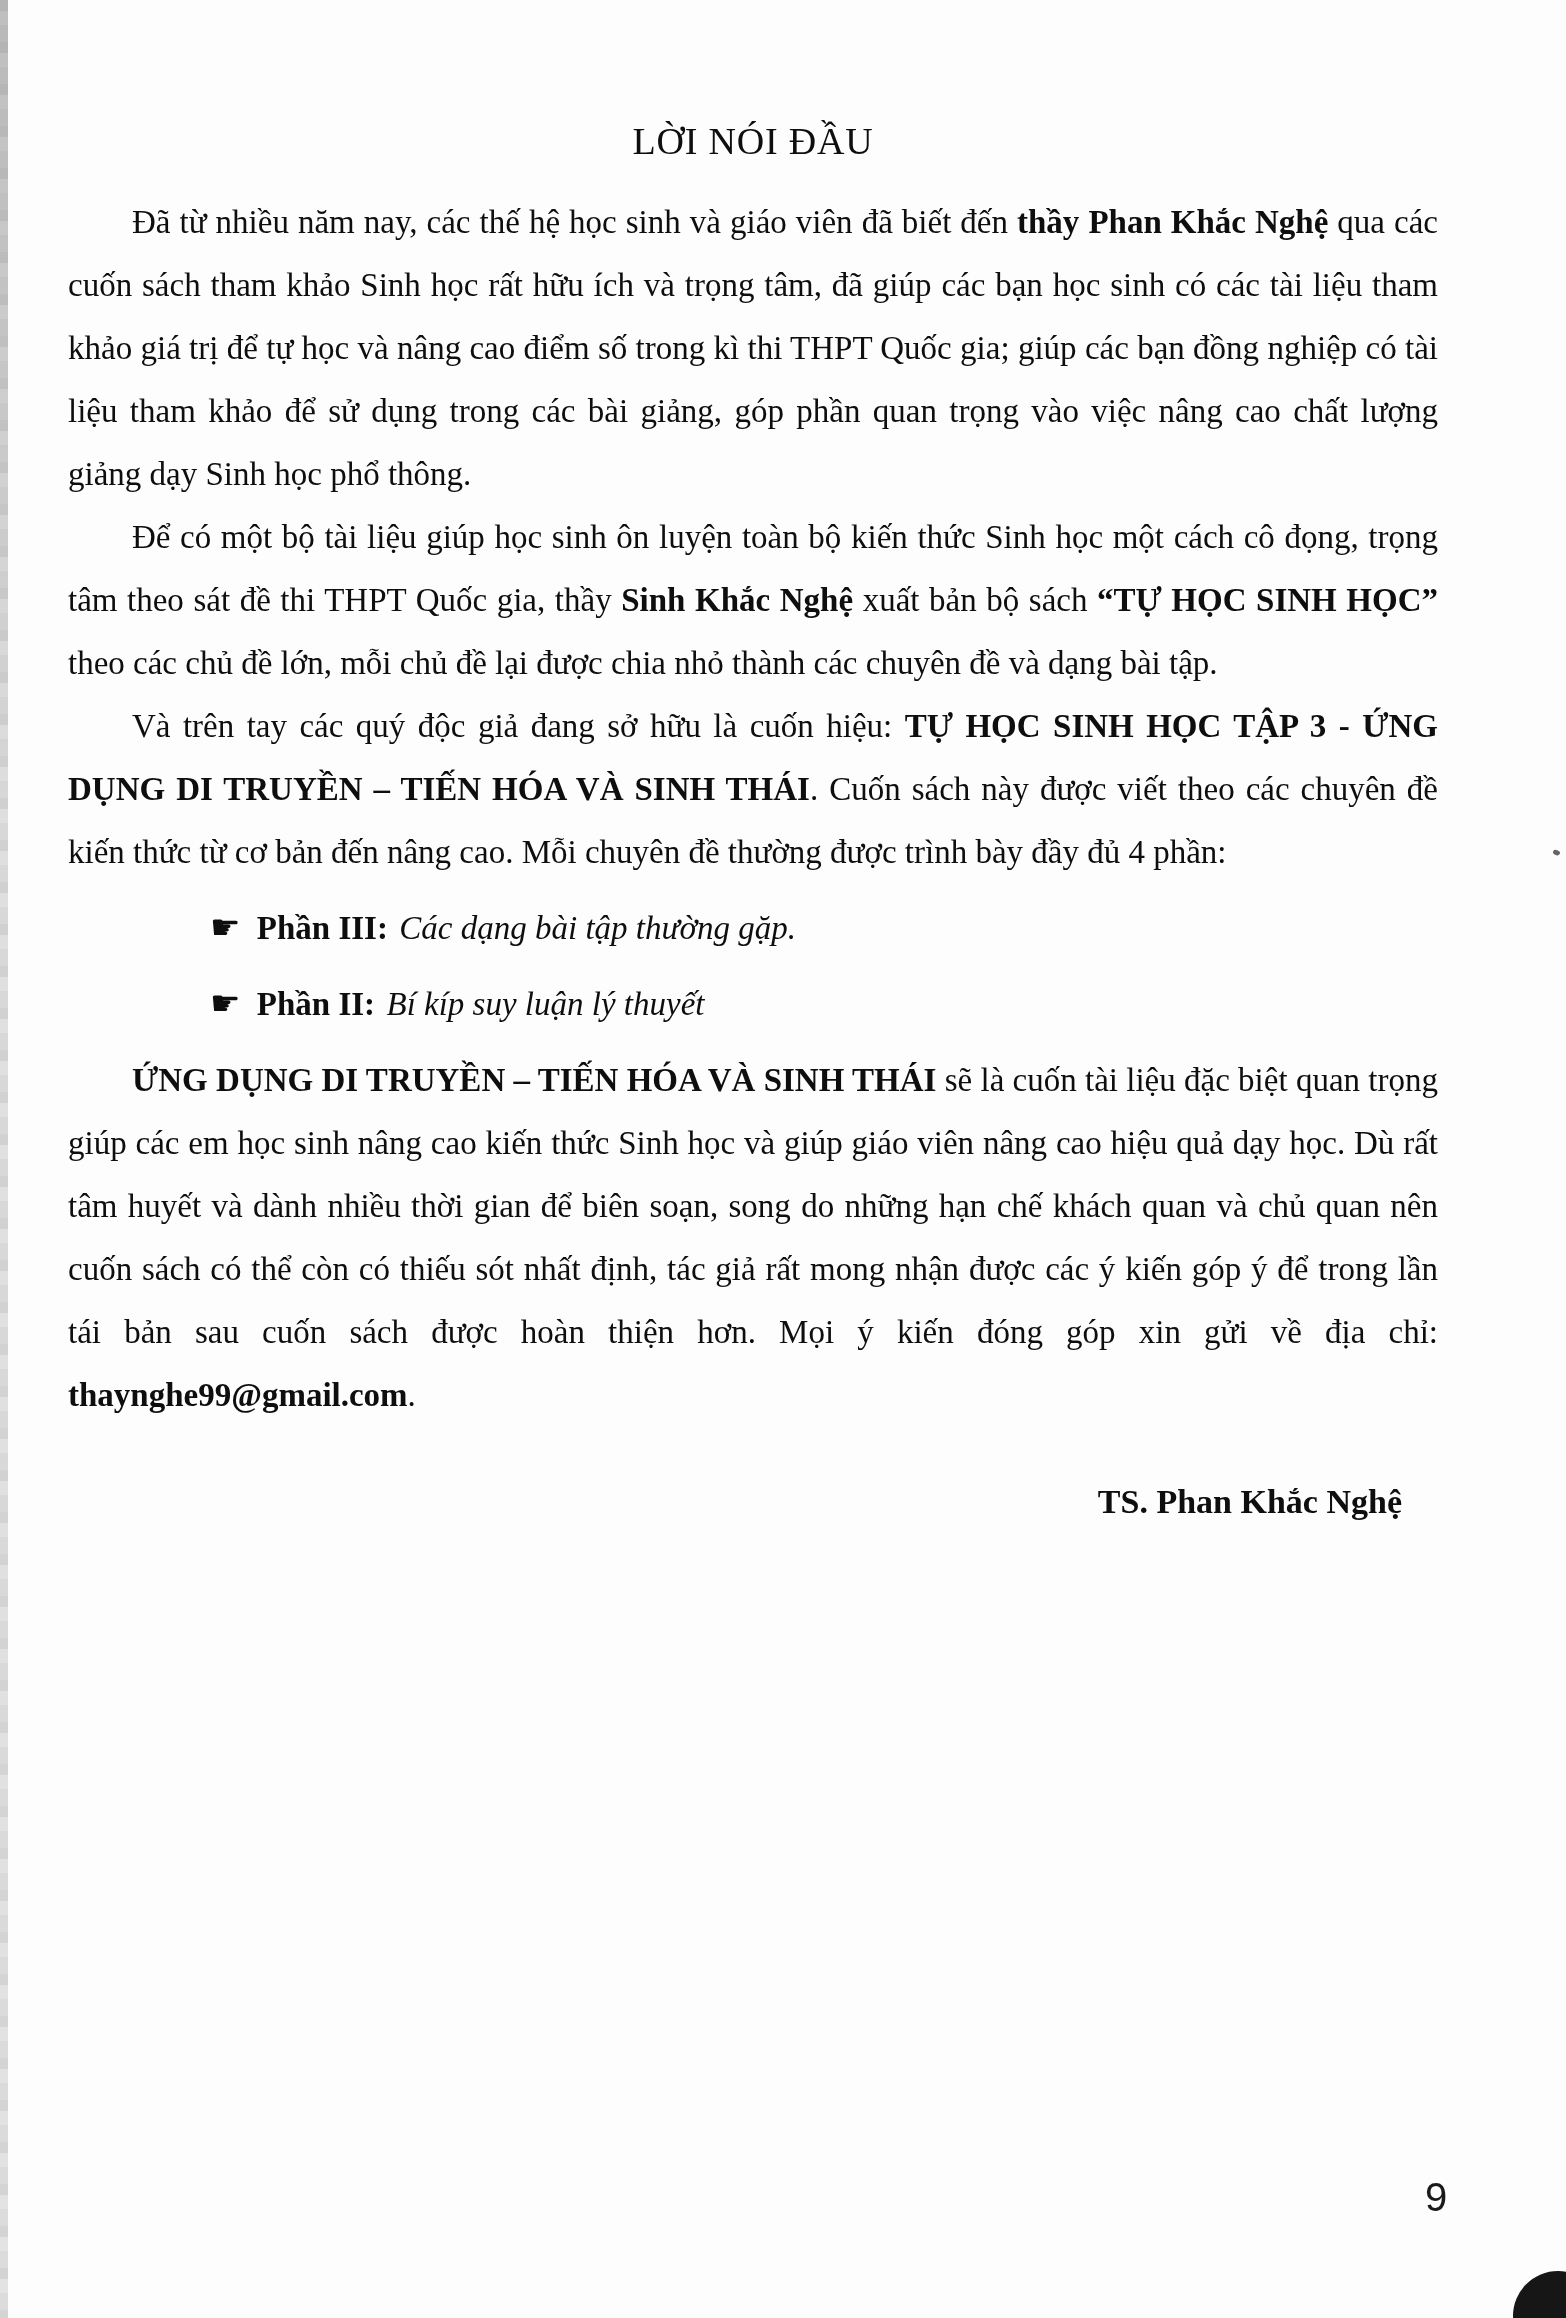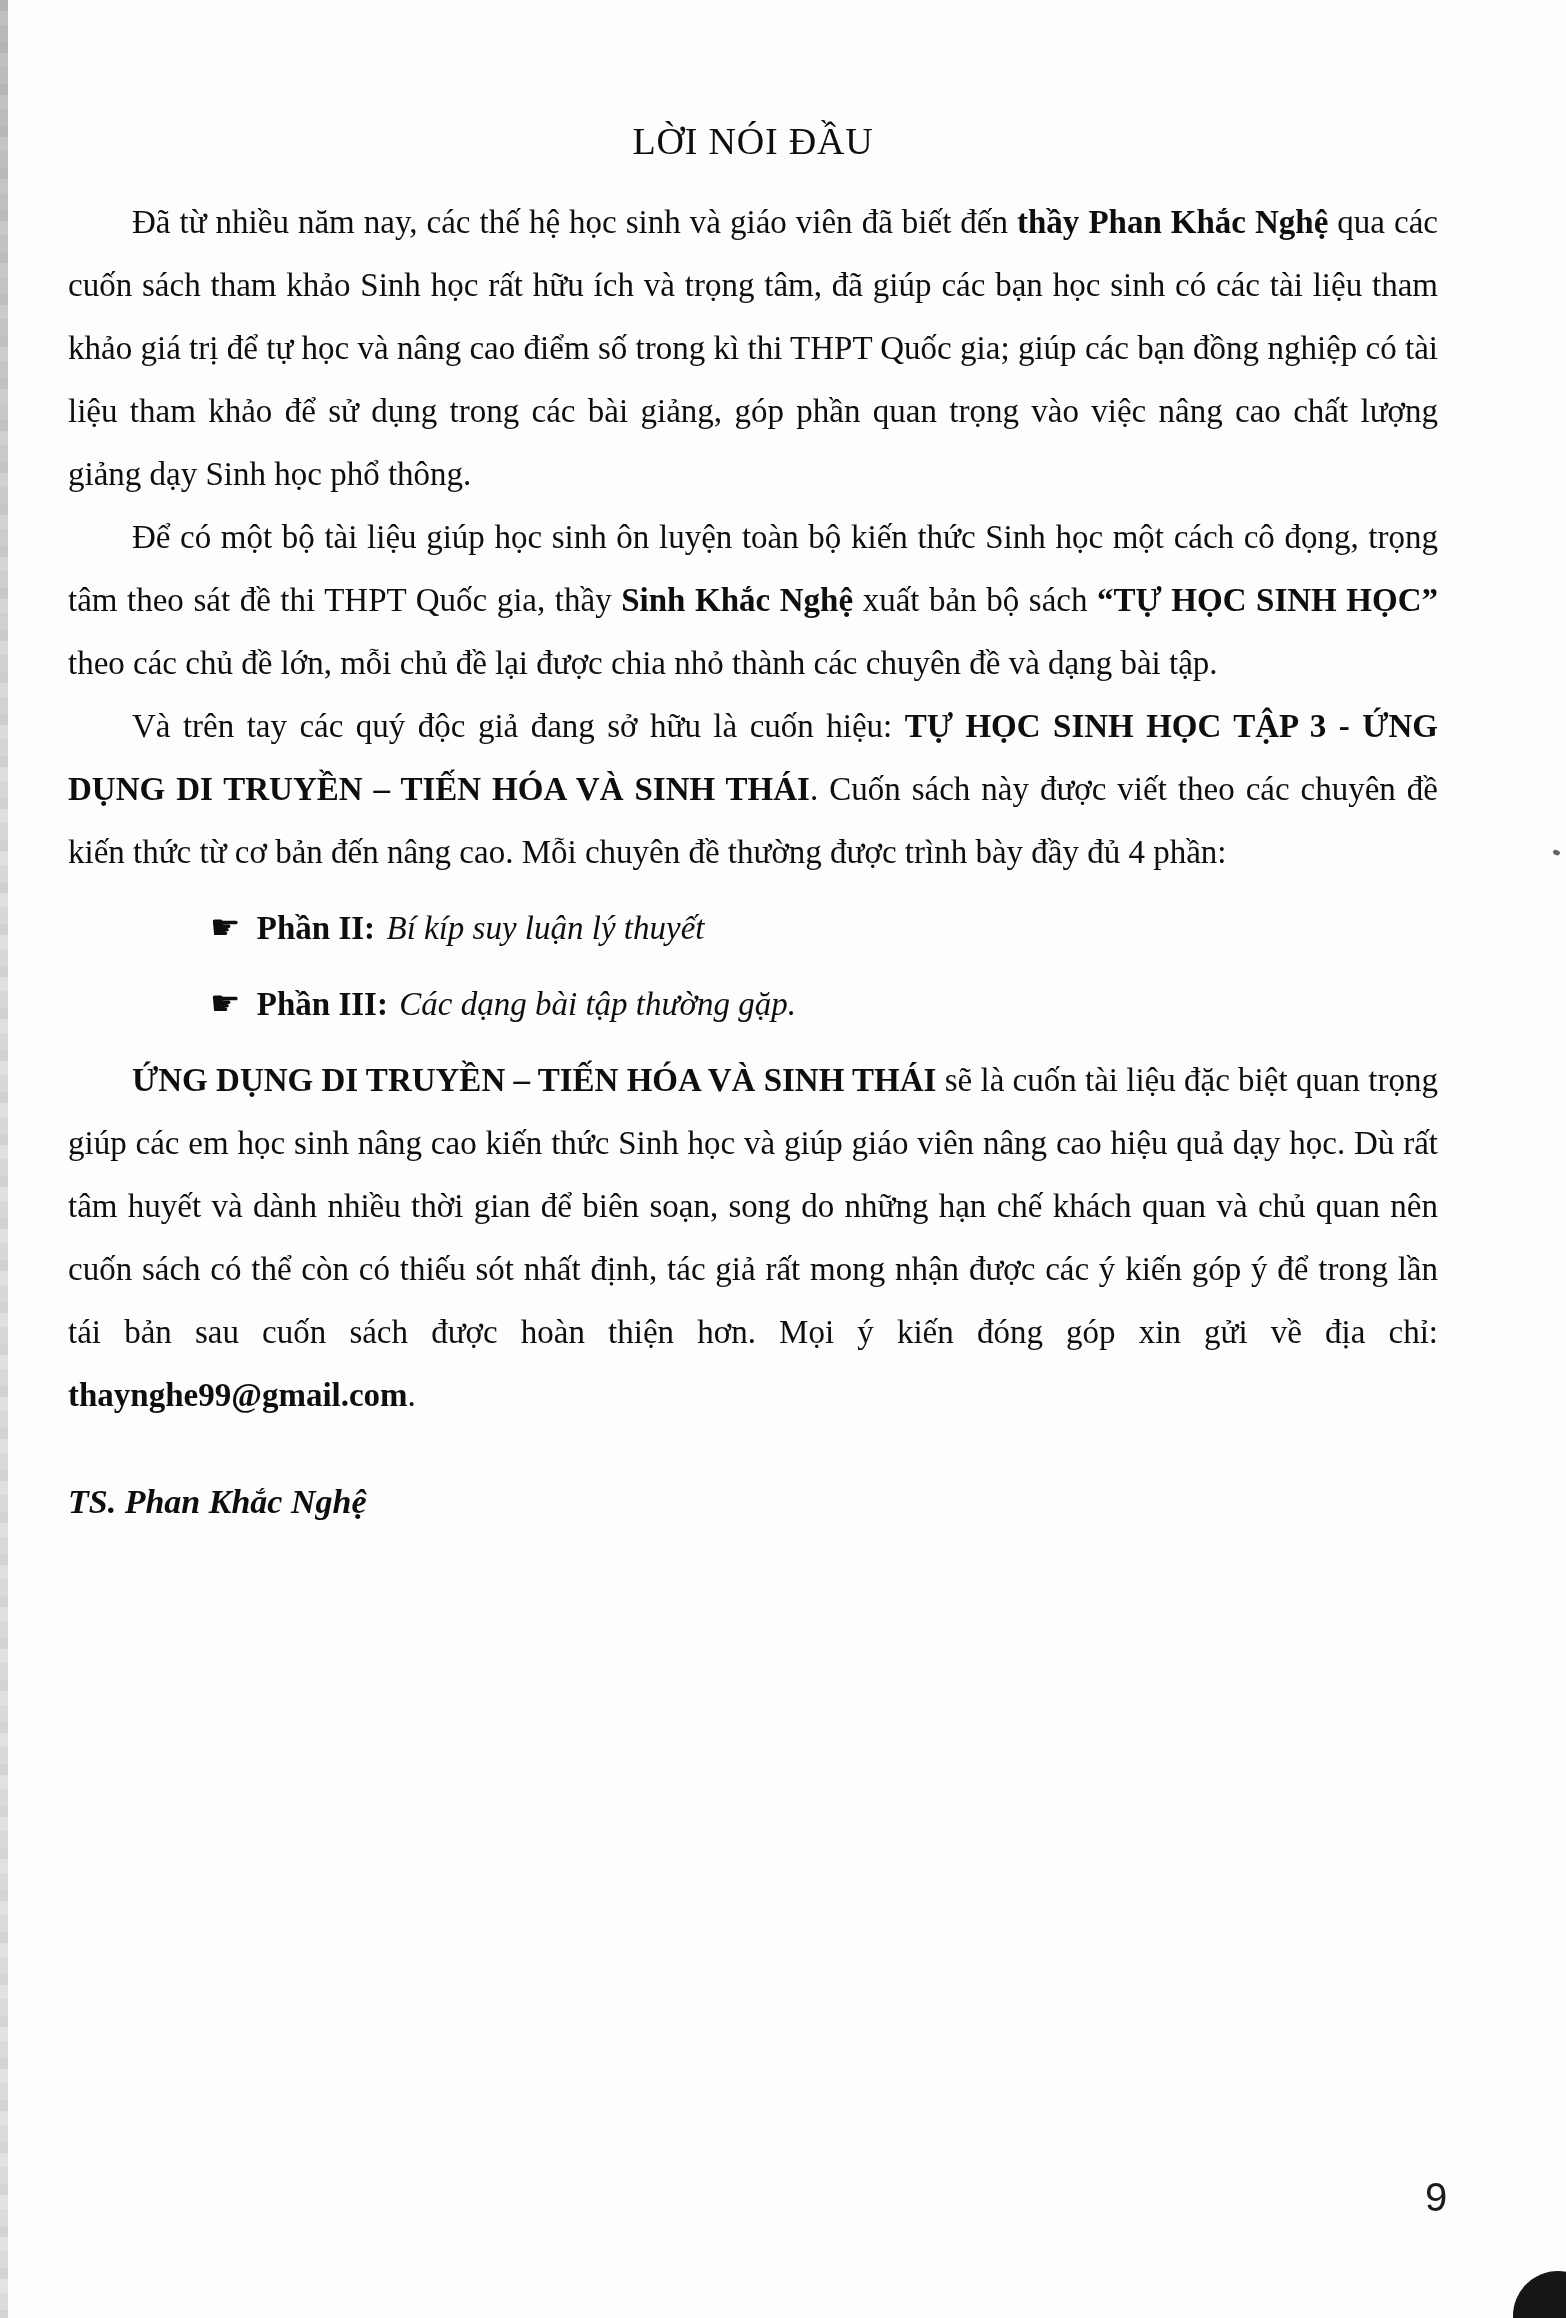--- a/index.html
+++ b/index.html
@@ -47,22 +47,22 @@
   .li{
     padding-left:142px;font-size:33px;line-height:63px;margin:12.2px 0;
   }
   .bullet{
     font-family:"DejaVu Sans", sans-serif;
     font-size:34px;margin-right:16.3px;
   }
   .li-label{font-weight:bold;margin-right:11.4px;}
   .li-desc{font-style:italic;}
   .signature{
-    margin-top:50px;text-align:left;padding-right:36px;
-    font-weight:bold;font-size:34px;line-height:49px;font-style:italic;
+    margin-top:50px;text-align:right;padding-right:36px;
+    font-weight:bold;font-size:34px;line-height:49px;
   }
   .pageno{
     position:absolute;left:1425px;top:2175px;
     font-family:"Liberation Sans", sans-serif;
     font-size:40px;color:#1a1a1a;
   }
 </style>
 </head>
 <body>
 
@@ -73,24 +73,24 @@
 <div class="content">
   <h1 class="title">LỜI NÓI ĐẦU</h1>
 
 
   <p class="body-par indent"><span>Đã từ nhiều năm nay, các thế hệ học sinh và giáo viên đã biết đến </span><span class="b">thầy Phan Khắc Nghệ</span><span> qua các cuốn sách tham khảo Sinh học rất hữu ích và trọng tâm, đã giúp các bạn học sinh có các tài liệu tham khảo giá trị để tự học và nâng cao điểm số trong kì thi THPT Quốc gia; giúp các bạn đồng nghiệp có tài liệu tham khảo để sử dụng trong các bài giảng, góp phần quan trọng vào việc nâng cao chất lượng giảng dạy Sinh học phổ thông.</span></p>
   <p class="body-par indent"><span>Để có một bộ tài liệu giúp học sinh ôn luyện toàn bộ kiến thức Sinh học một cách cô đọng, trọng tâm theo sát đề thi THPT Quốc gia, thầy </span><span class="b">Sinh Khắc Nghệ</span><span> xuất bản bộ sách </span><span class="b">“TỰ HỌC SINH HỌC”</span><span> theo các chủ đề lớn, mỗi chủ đề lại được chia nhỏ thành các chuyên đề và dạng bài tập.</span></p>
   <p class="body-par indent"><span>Và trên tay các quý độc giả đang sở hữu là cuốn hiệu: </span><span class="b">TỰ HỌC SINH HỌC TẬP 3 - ỨNG DỤNG DI TRUYỀN – TIẾN HÓA VÀ SINH THÁI</span><span>. Cuốn sách này được viết theo các chuyên đề kiến thức từ cơ bản đến nâng cao. Mỗi chuyên đề thường được trình bày đầy đủ 4 phần:</span></p>
 
   <div class="parts-list">
     <div class="li">
-      <span class="bullet">☛</span><span class="li-label">Phần II:</span><span class="li-desc">Bí kíp suy luận lý thuyết</span>
+      <span class="bullet">☛</span><span class="li-label">Phần III:</span><span class="li-desc">Các dạng bài tập thường gặp.</span>
     </div>
     <div class="li">
-      <span class="bullet">☛</span><span class="li-label">Phần III:</span><span class="li-desc">Các dạng bài tập thường gặp.</span>
+      <span class="bullet">☛</span><span class="li-label">Phần II:</span><span class="li-desc">Bí kíp suy luận lý thuyết</span>
     </div>
   </div>
 
   <p class="body-par indent"><span class="b">ỨNG DỤNG DI TRUYỀN – TIẾN HÓA VÀ SINH THÁI</span><span> sẽ là cuốn tài liệu đặc biệt quan trọng giúp các em học sinh nâng cao kiến thức Sinh học và giúp giáo viên nâng cao hiệu quả dạy học. Dù rất tâm huyết và dành nhiều thời gian để biên soạn, song do những hạn chế khách quan và chủ quan nên cuốn sách có thể còn có thiếu sót nhất định, tác giả rất mong nhận được các ý kiến góp ý để trong lần tái bản sau cuốn sách được hoàn thiện hơn. Mọi ý kiến đóng góp xin gửi về địa chỉ: </span><span class="b">thaynghe99@gmail.com</span><span>.</span></p>
 
   <div class="signature">TS. Phan Khắc Nghệ</div>
 </div>
 
 <div class="pageno">9</div>
 

